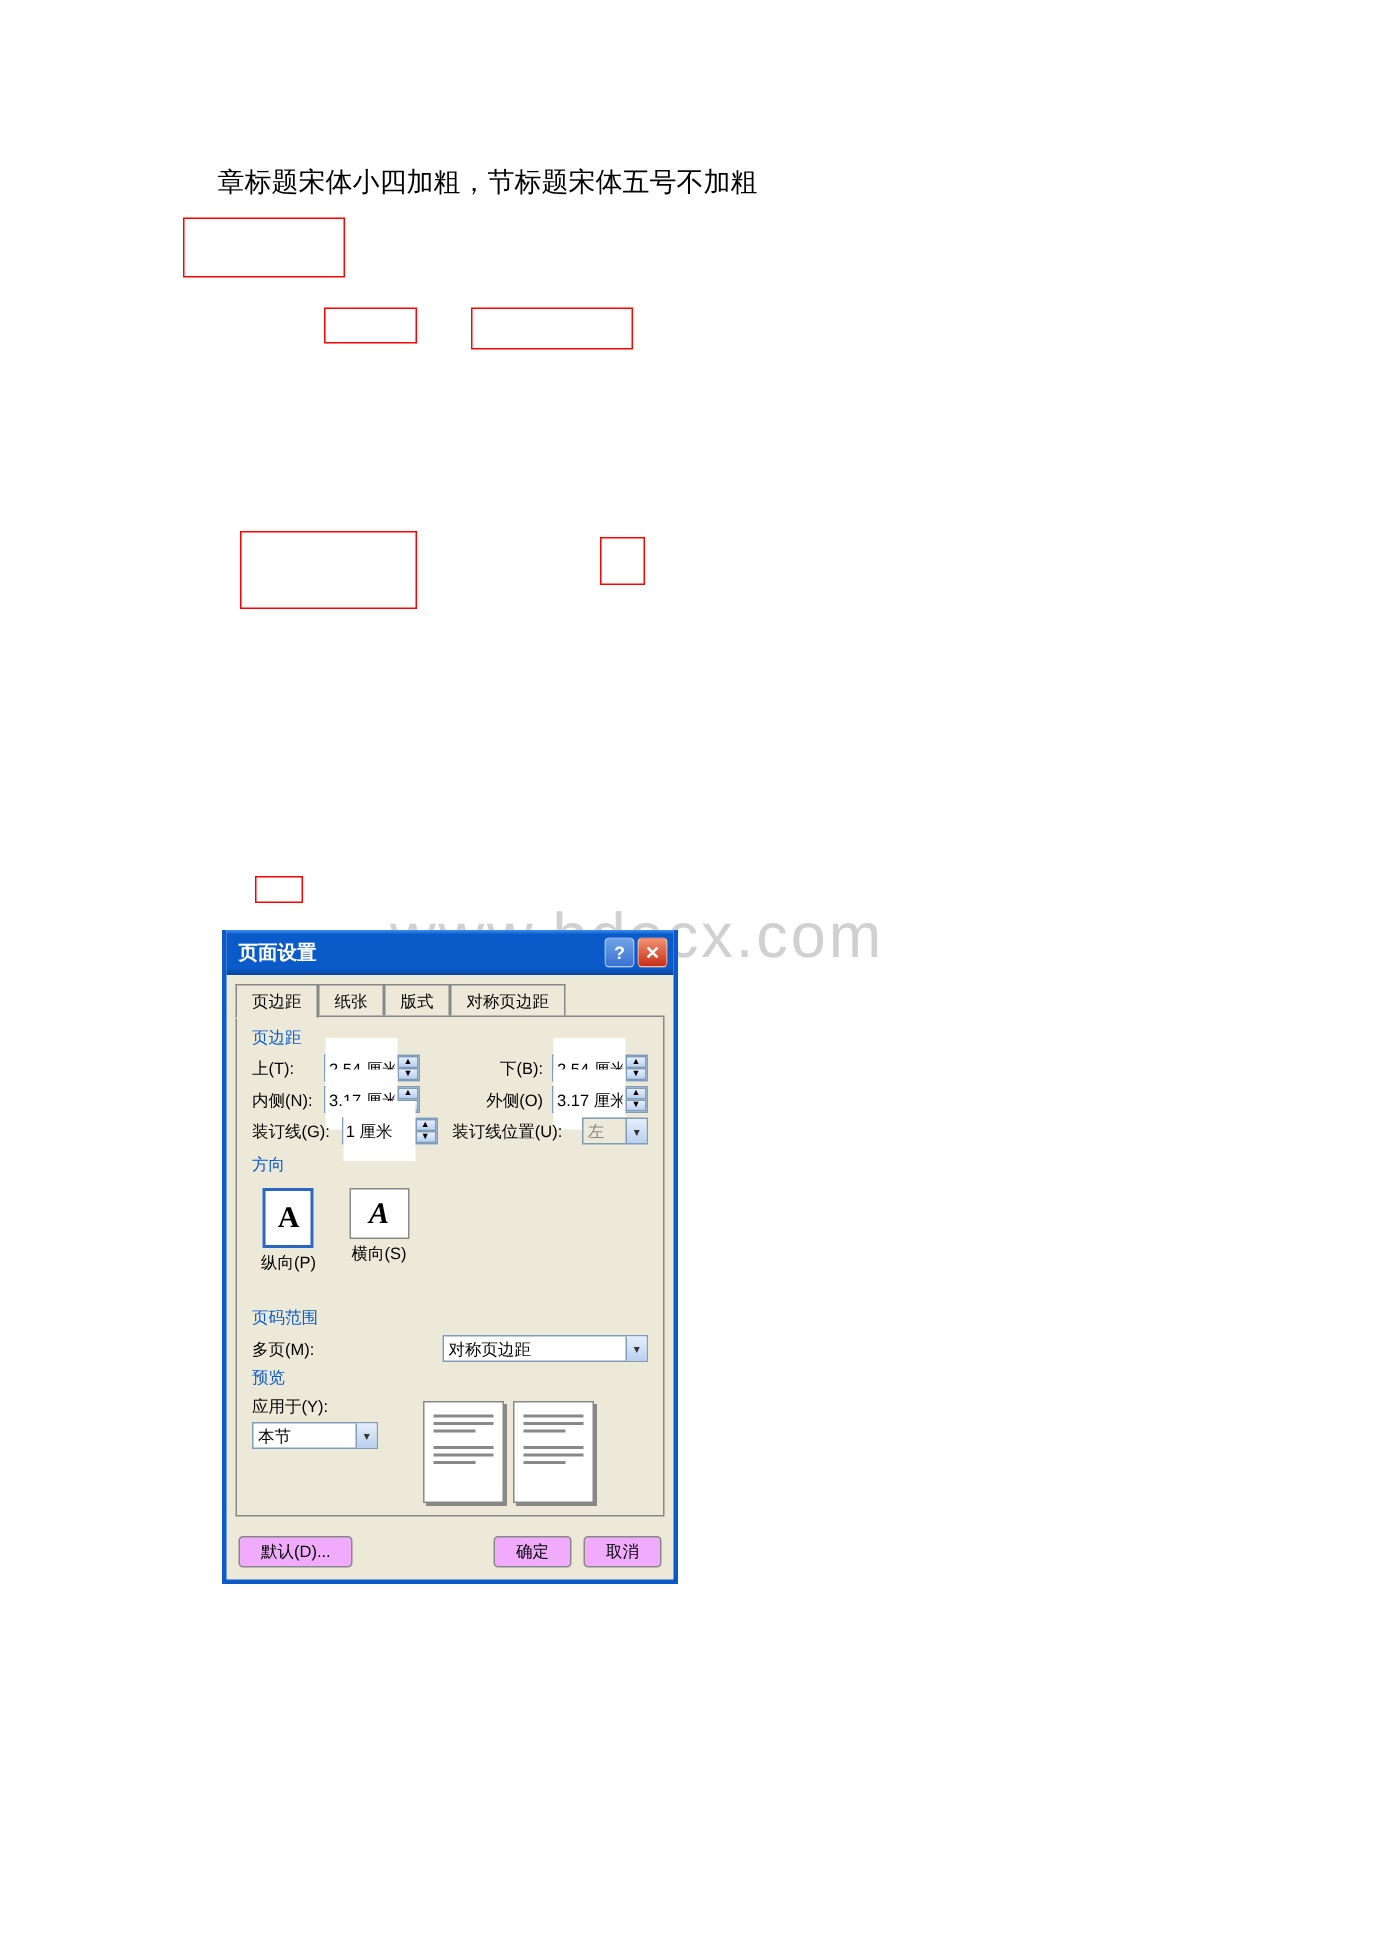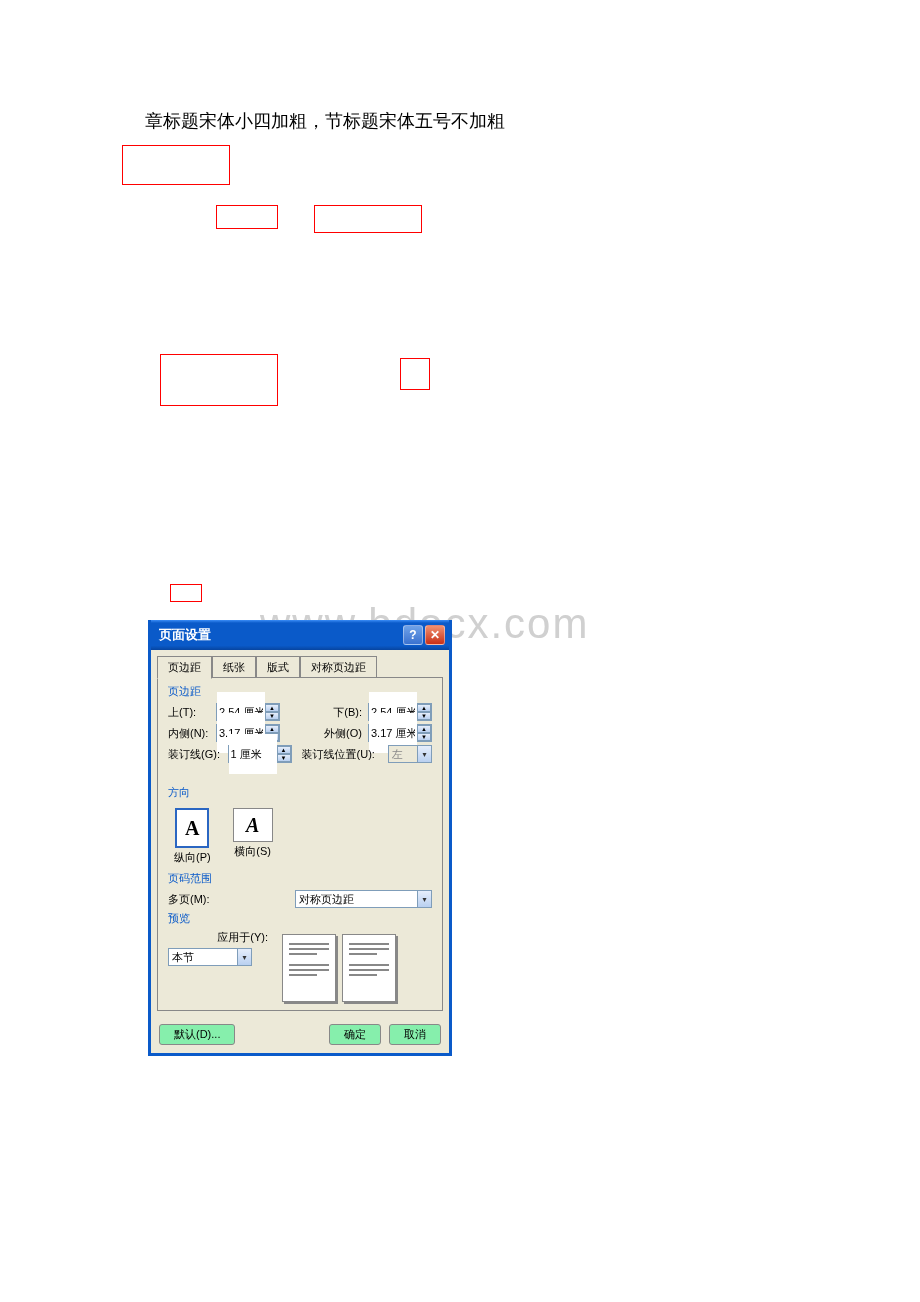--- a/index.html
+++ b/index.html
@@ -194,21 +194,20 @@
       border: 2px solid #2a66c2;
     }
     .orient-icon.landscape {
       width: 40px;
       height: 34px;
       font-style: italic;
     }
     .preview-area {
       display: flex;
       gap: 14px;
-      text-align: right;
     }
     .preview-left { width: 100px; }
     .preview-pages {
       display: flex;
       gap: 6px;
       padding-top: 4px;
     }
     .preview-page {
       width: 54px;
       height: 68px;
@@ -224,21 +223,21 @@
     }
     .preview-line.short { width: 70%; }
     .dialog-footer {
       display: flex;
       justify-content: space-between;
       align-items: center;
       padding: 6px 8px 8px 8px;
     }
     .btn {
       padding: 2px 14px;
-      background: #86efac;
+      background: #f0abfc;
       border: 1px solid #888;
       border-radius: 3px;
       font-size: 11px;
       cursor: pointer;
       height: 21px;
     }
     .btn-group { display: flex; gap: 8px; }
   </style>
 </head>
 <body>
@@ -323,33 +322,33 @@
           <div class="spin-down">▼</div>
         </div>
       </div>
       <span style="width:84px;margin-left:4px">装订线位置(U):</span>
       <div class="dropdown disabled" style="width:46px">
         <span>左</span>
         <div class="dropdown-arrow">▾</div>
       </div>
     </div>
 
-    <div class="section-title" style="margin-top:22px">方向</div>
+    <div class="section-title" style="margin-top:6px">方向</div>
     <div class="orientation">
       <div class="orient-item">
         <div class="orient-icon selected">A</div>
         <span>纵向(P)</span>
       </div>
       <div class="orient-item">
         <div class="orient-icon landscape">A</div>
         <span>横向(S)</span>
       </div>
     </div>
 
-    <div class="section-title" style="margin-top:4px">页码范围</div>
+    <div class="section-title" style="margin-top:20px">页码范围</div>
     <div class="form-row">
       <span class="label">多页(M):</span>
       <span style="width:60px"></span>
       <div class="dropdown wide">
         <span>对称页边距</span>
         <div class="dropdown-arrow">▾</div>
       </div>
     </div>
 
     <div class="section-title" style="">预览</div>

